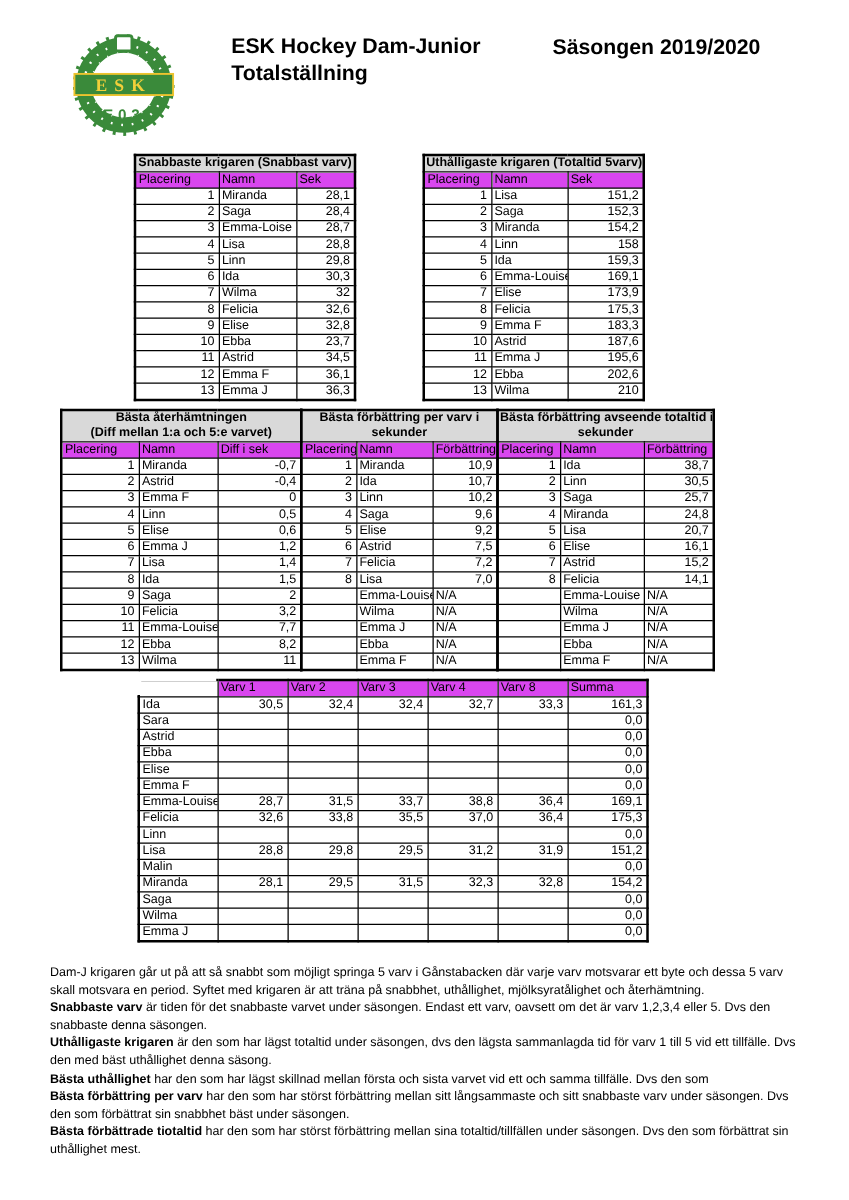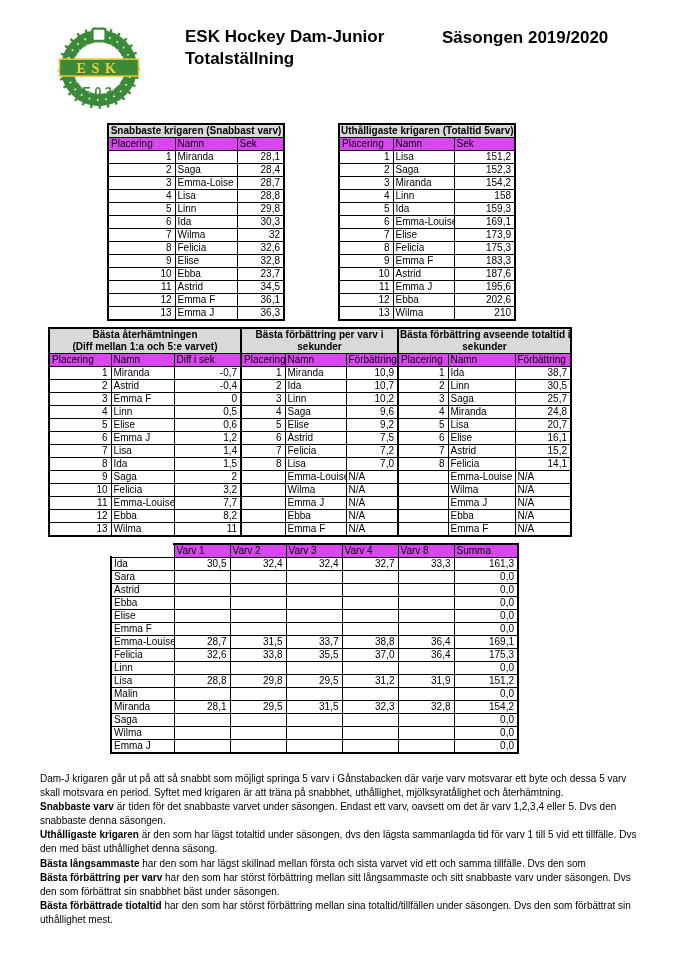--- a/index.html
+++ b/index.html
@@ -651,18 +651,18 @@
         </tr>
       </tbody>
   </table>
   <div class="mask mask-top"></div>
   <div class="mask mask-left"></div>
 
   <div class="notes">
     <p><b></b><span>Dam-J krigaren går ut på att så snabbt som möjligt springa 5 varv i Gånstabacken där varje varv motsvarar ett byte och dessa 5 varv skall motsvara en period. Syftet med krigaren är att träna på snabbhet, uthållighet, mjölksyratålighet och återhämtning.</span></p>
     <p><b>Snabbaste varv</b><span> är tiden för det snabbaste varvet under säsongen. Endast ett varv, oavsett om det är varv 1,2,3,4 eller 5. Dvs den snabbaste denna säsongen.</span></p>
     <p><b>Uthålligaste krigaren</b><span> är den som har lägst totaltid under säsongen, dvs den lägsta sammanlagda tid för varv 1 till 5 vid ett tillfälle. Dvs den med bäst uthållighet denna säsong.</span></p>
-    <p><b>Bästa långsammaste</b><span> har den som har lägst skillnad mellan första och sista varvet vid ett och samma tillfälle. Dvs den som</span></p>
+    <p><b>Bästa uthållighet</b><span> har den som har lägst skillnad mellan första och sista varvet vid ett och samma tillfälle. Dvs den som</span></p>
     <p><b>Bästa förbättring per varv</b><span> har den som har störst förbättring mellan sitt långsammaste och sitt snabbaste varv under säsongen. Dvs den som förbättrat sin snabbhet bäst under säsongen.</span></p>
     <p><b>Bästa förbättrade tiotaltid</b><span> har den som har störst förbättring mellan sina totaltid/tillfällen under säsongen. Dvs den som förbättrat sin uthållighet mest.</span></p>
   </div>
 
 </div>
 
 </body></html>

